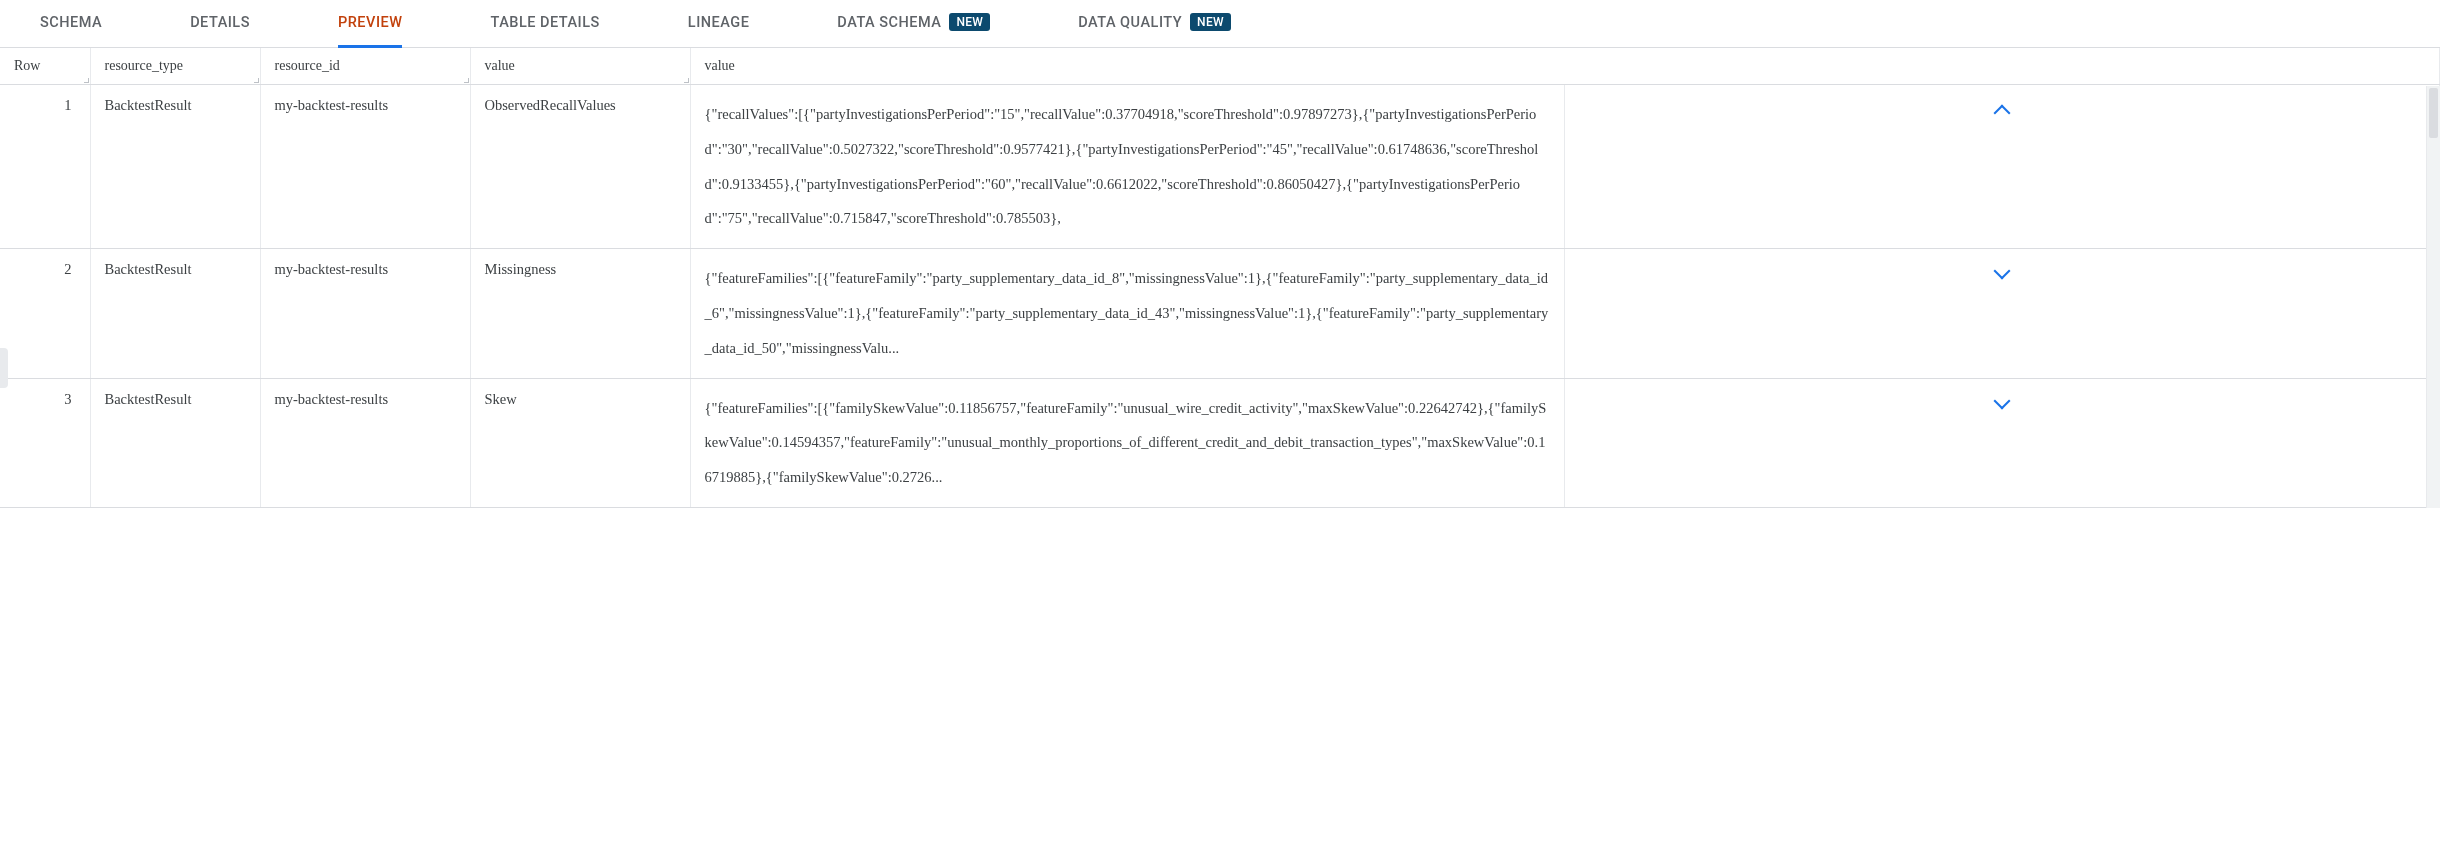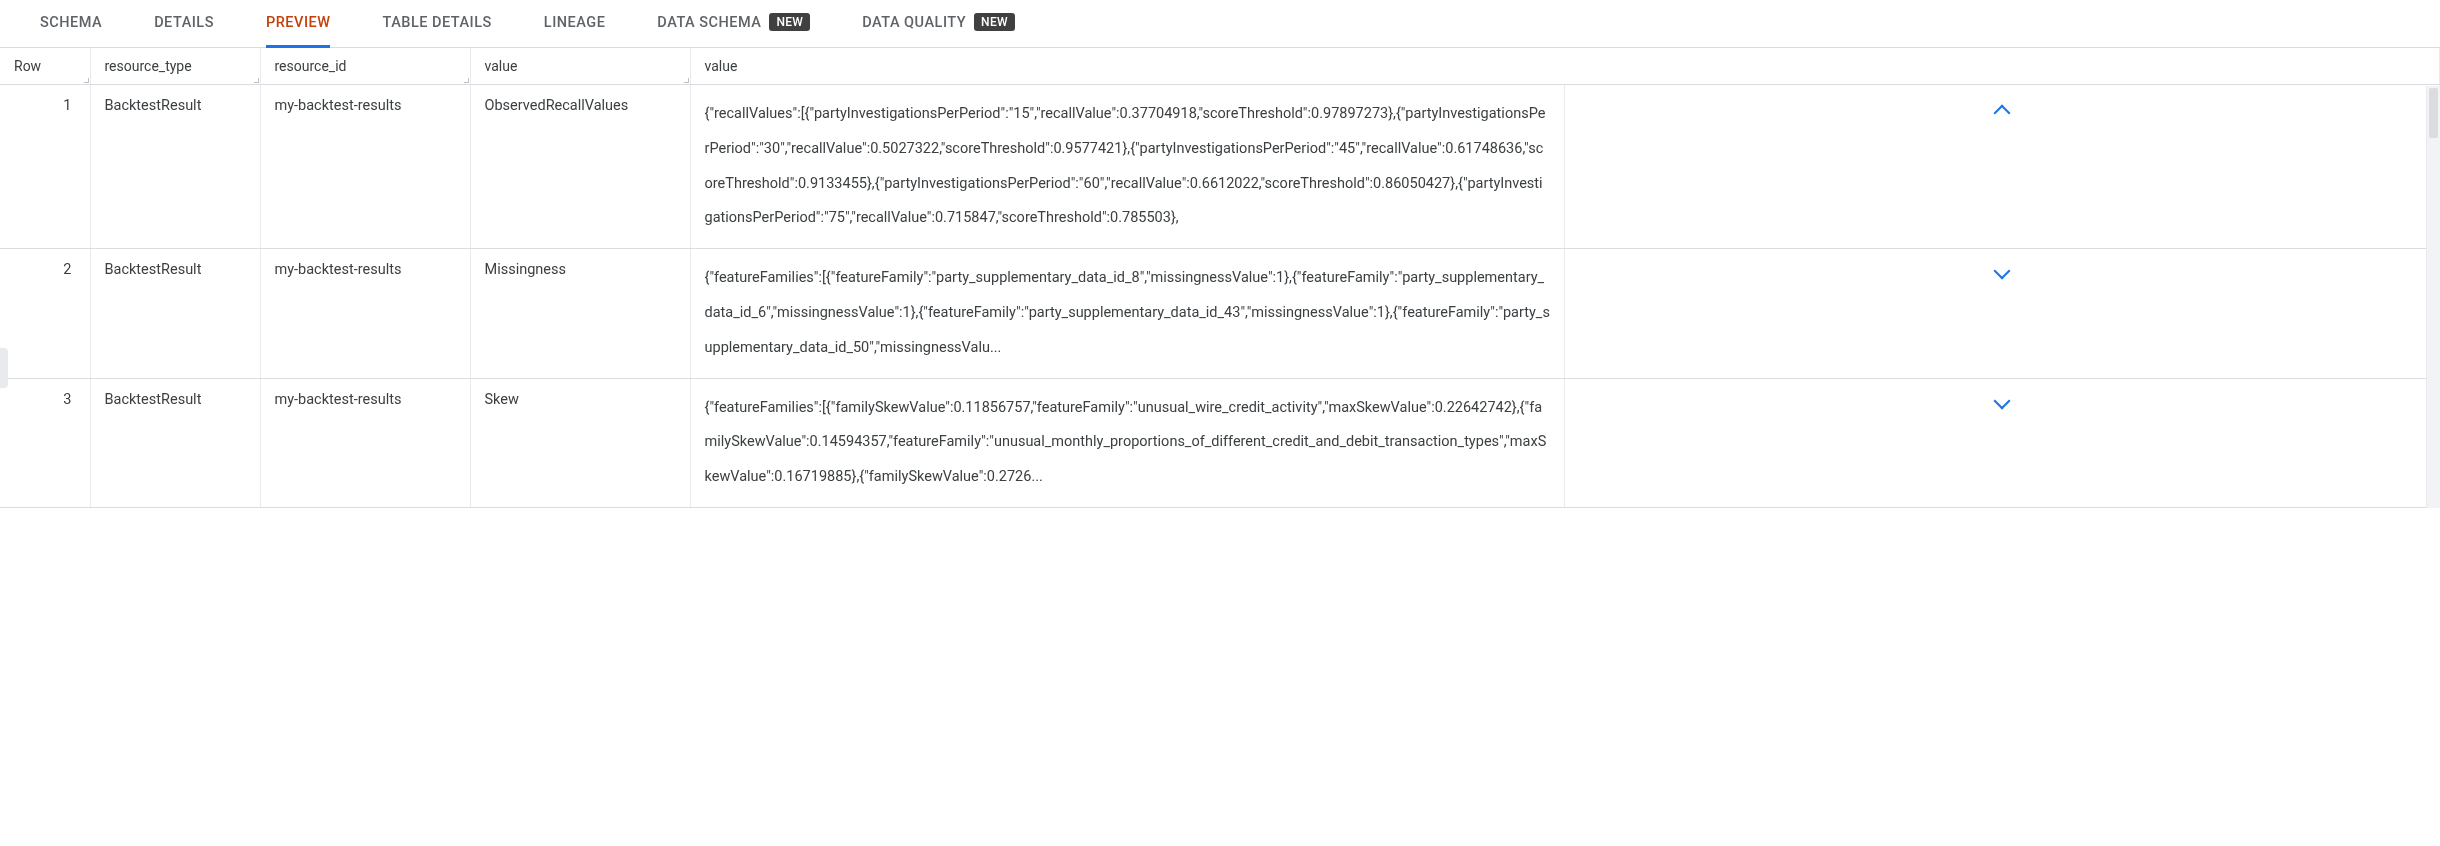--- a/index.html
+++ b/index.html
@@ -11,55 +11,56 @@
       font-family: Roboto, "Helvetica Neue", Arial, sans-serif;
       background: #fff;
       color: #3c4043;
       font-size: 14px;
     }
     .tabs {
       display: flex;
       align-items: center;
       border-bottom: 1px solid #dadce0;
       padding-left: 40px;
-      gap: 52px;
+      gap: 88px;
       height: 48px;
     }
     .tab {
       display: flex;
       align-items: center;
       height: 48px;
       color: #5f6368;
       font-weight: 500;
       letter-spacing: 0.5px;
       font-size: 14.5px;
       cursor: pointer;
       border-bottom: 3px solid transparent;
       gap: 8px;
     }
     .tab.active {
       color: #c2410c;
       border-bottom-color: #1a73e8;
     }
     .badge-new {
-      background: #404040;
+      background: #0c4a6e;
       color: #fff;
       font-size: 12px;
       font-weight: 500;
       padding: 2px 7px;
       border-radius: 3px;
       letter-spacing: 0.3px;
     }
     .table-wrap {
       position: relative;
     }
     .data-table {
       width: 100%;
       border-collapse: collapse;
       table-layout: fixed;
+      font-family: Liberation Serif, serif;
     }
     .data-table th {
       text-align: left;
       font-weight: 400;
       color: #3c4043;
       padding: 10px 14px;
       border-bottom: 1px solid #dadce0;
       border-right: 1px solid #e8eaed;
       background: #fff;
       position: relative;

